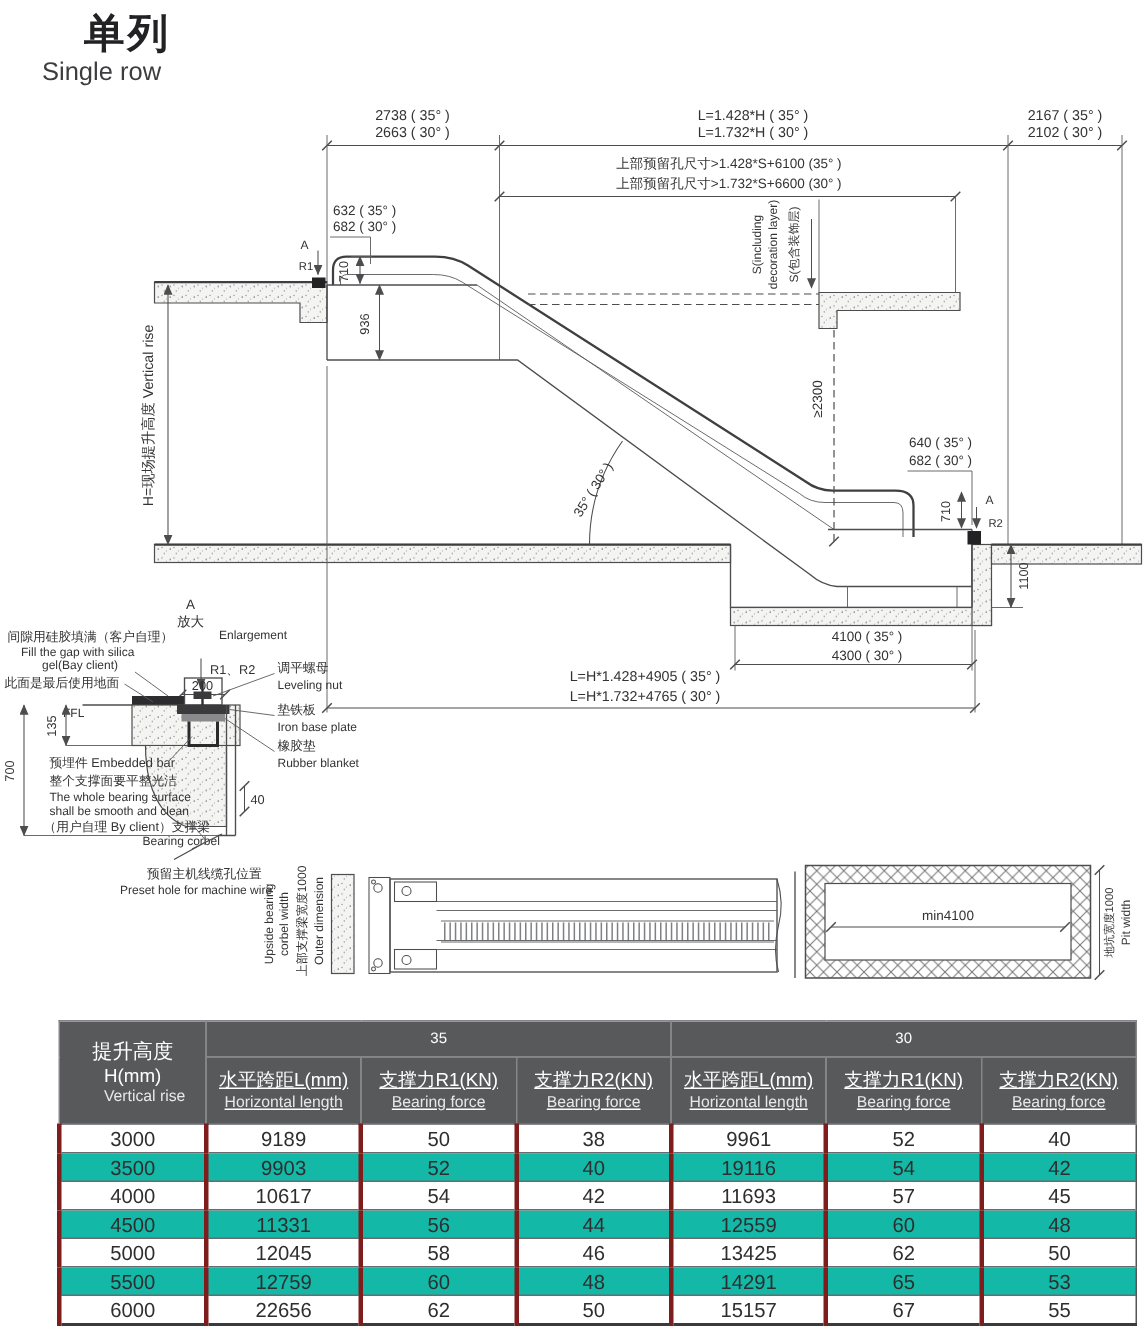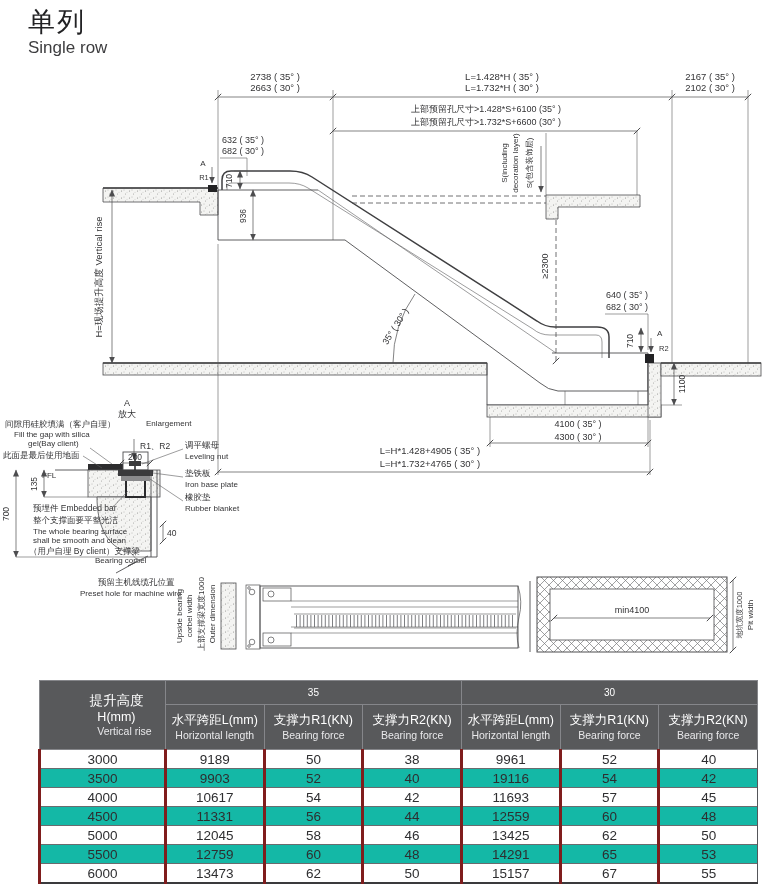--- a/index.html
+++ b/index.html
@@ -1,36 +1,36 @@
 <!DOCTYPE html>
 <html><head>
 <meta charset="utf-8">
 <style>
   html,body{margin:0;padding:0;background:#ffffff;}
   body{width:764px;height:886px;position:relative;font-family:"Liberation Sans","DejaVu Sans",sans-serif;color:#333335;overflow:hidden;}
   .page-title{position:absolute;left:28px;top:8px;}
-  .page-title .cn{font-size:27px;font-weight:normal;color:#222224;line-height:1.1;letter-spacing:2px;}
+  .page-title .cn{font-size:27px;font-weight:bold;color:#222224;line-height:1.1;letter-spacing:2px;margin-left:28px;}
   .page-title .en{font-size:17px;color:#3d3d3f;line-height:1.2;}
   svg{position:absolute;left:0;top:0;}
   svg text{fill:#333335;font-family:"Liberation Sans","DejaVu Sans",sans-serif;}
   .dim{stroke:#4d4d4f;stroke-width:.7;fill:none;}
   .ln{stroke:#4d4d4f;stroke-width:.9;fill:none;}
   .thin{stroke:#5a5a5c;stroke-width:.6;fill:none;}
   .thick{stroke:#3f3f41;stroke-width:1.5;fill:none;}
   .dash{stroke:#4d4d4f;stroke-width:.8;fill:none;stroke-dasharray:5 3;}
   .spkfill{fill:url(#spk);stroke:#4d4d4f;stroke-width:.8;}
   .t9{font-size:9px;} .t95{font-size:9.5px;} .t85{font-size:8.5px;} .t8{font-size:8px;} .t75{font-size:7.5px;}
   .mid{text-anchor:middle;}
   
   .tbl-wrap{position:absolute;left:38px;top:680px;width:720px;}
   table{border-collapse:collapse;width:100%;table-layout:fixed;}
   thead th{background:#58595b;color:#ffffff;font-weight:normal;border:1px solid #85868a;padding:0;}
   th.grp{font-size:10px;height:23px;}
-  th.sub{height:44px;}
-  th.c0{width:13.5%;padding-left:28px;}
+  th.sub{height:44px;text-decoration:underline;}
+  th.c0{width:13.5%;}
   .sub .cn{font-size:12.5px;line-height:1.25;}
   .sub .en{font-size:10.5px;line-height:1.2;color:#e8e8ea;}
   .c0 .l1{font-size:13.5px;line-height:1.3;}
   .c0 .l2{font-size:12.5px;line-height:1.25;}
   .c0 .l3{font-size:10.5px;line-height:1.2;color:#e8e8ea;margin-left:16px;}
   tbody td{text-align:center;font-size:13.5px;color:#2e2e30;height:18px;padding:0;border-left:3px solid #7f1d1d;border-right:1px solid #55565a;border-top:1px solid #6a6b6e;}
   tbody tr.alt{background:#14b8a6;}
   tbody tr:last-child td{border-bottom:2.5px solid #3a3a3c;margin-top:46px;}
   table{border-bottom:2px solid #3a3a3c;}
 </style>
@@ -387,21 +387,21 @@
         <td>5500</td>
           <td>12759</td>
           <td>60</td>
           <td>48</td>
           <td>14291</td>
           <td>65</td>
           <td>53</td>
       </tr>
       <tr>
         <td>6000</td>
-          <td>13473</td>
+          <td>22656</td>
           <td>62</td>
           <td>50</td>
           <td>15157</td>
           <td>67</td>
           <td>55</td>
       </tr>
     </tbody>
   </table>
 </div>
 

